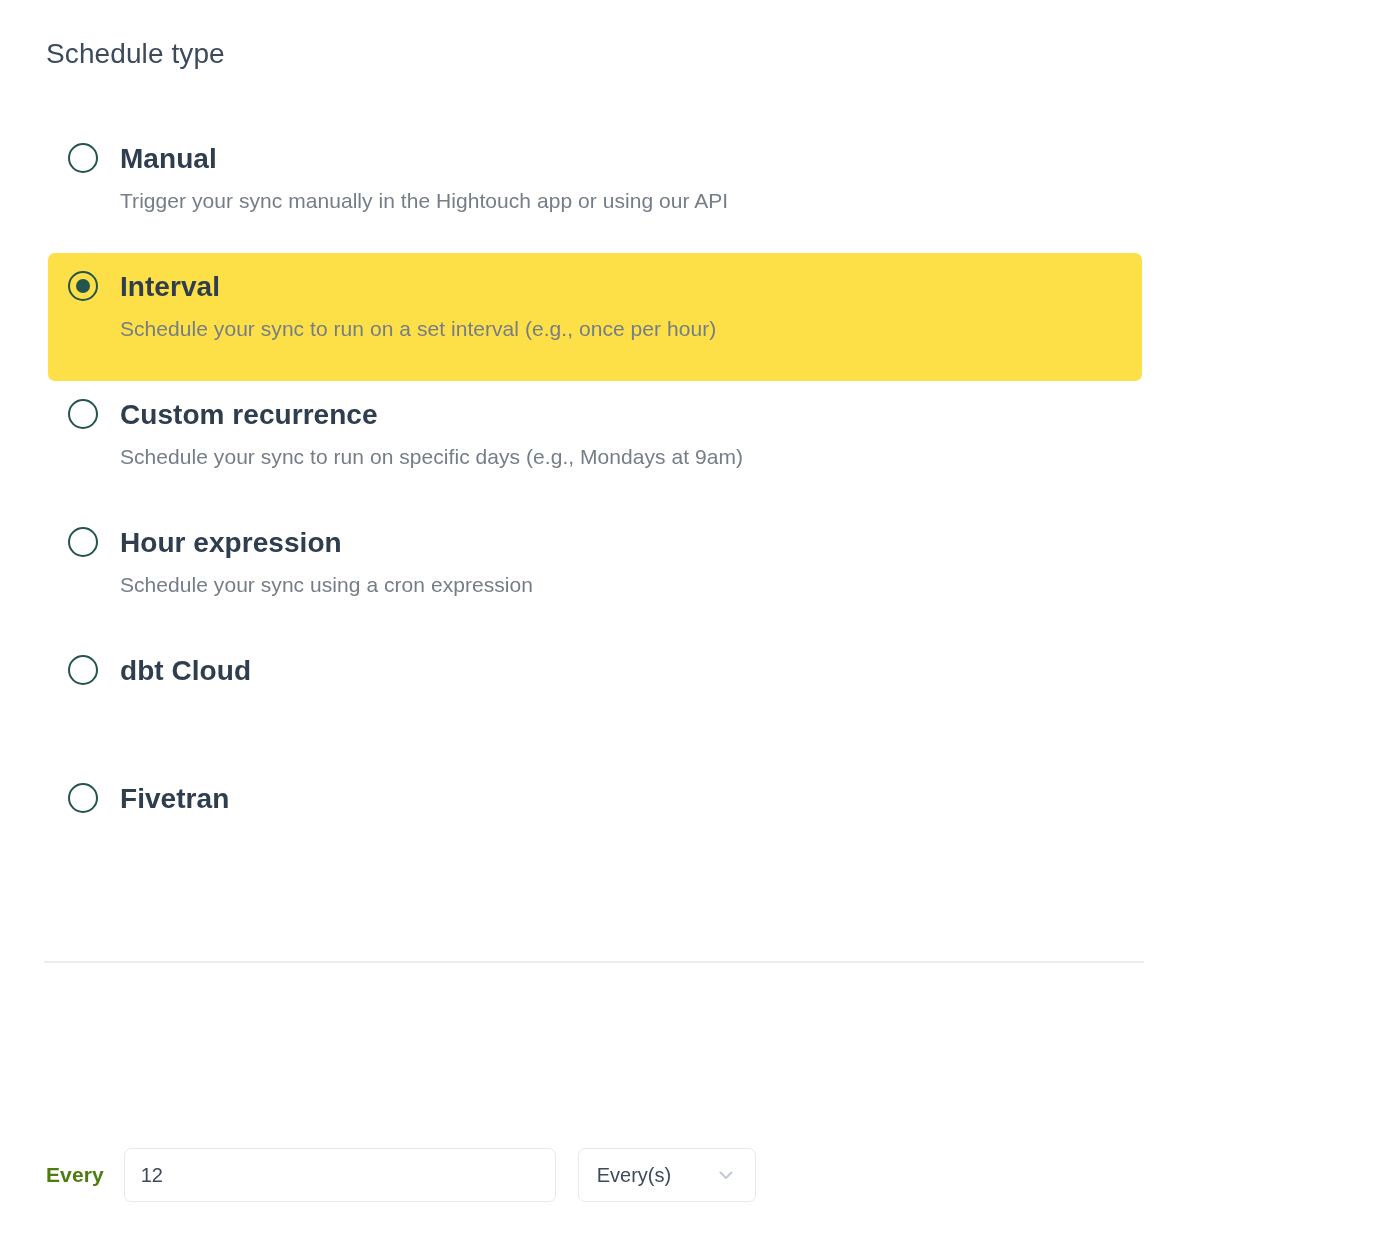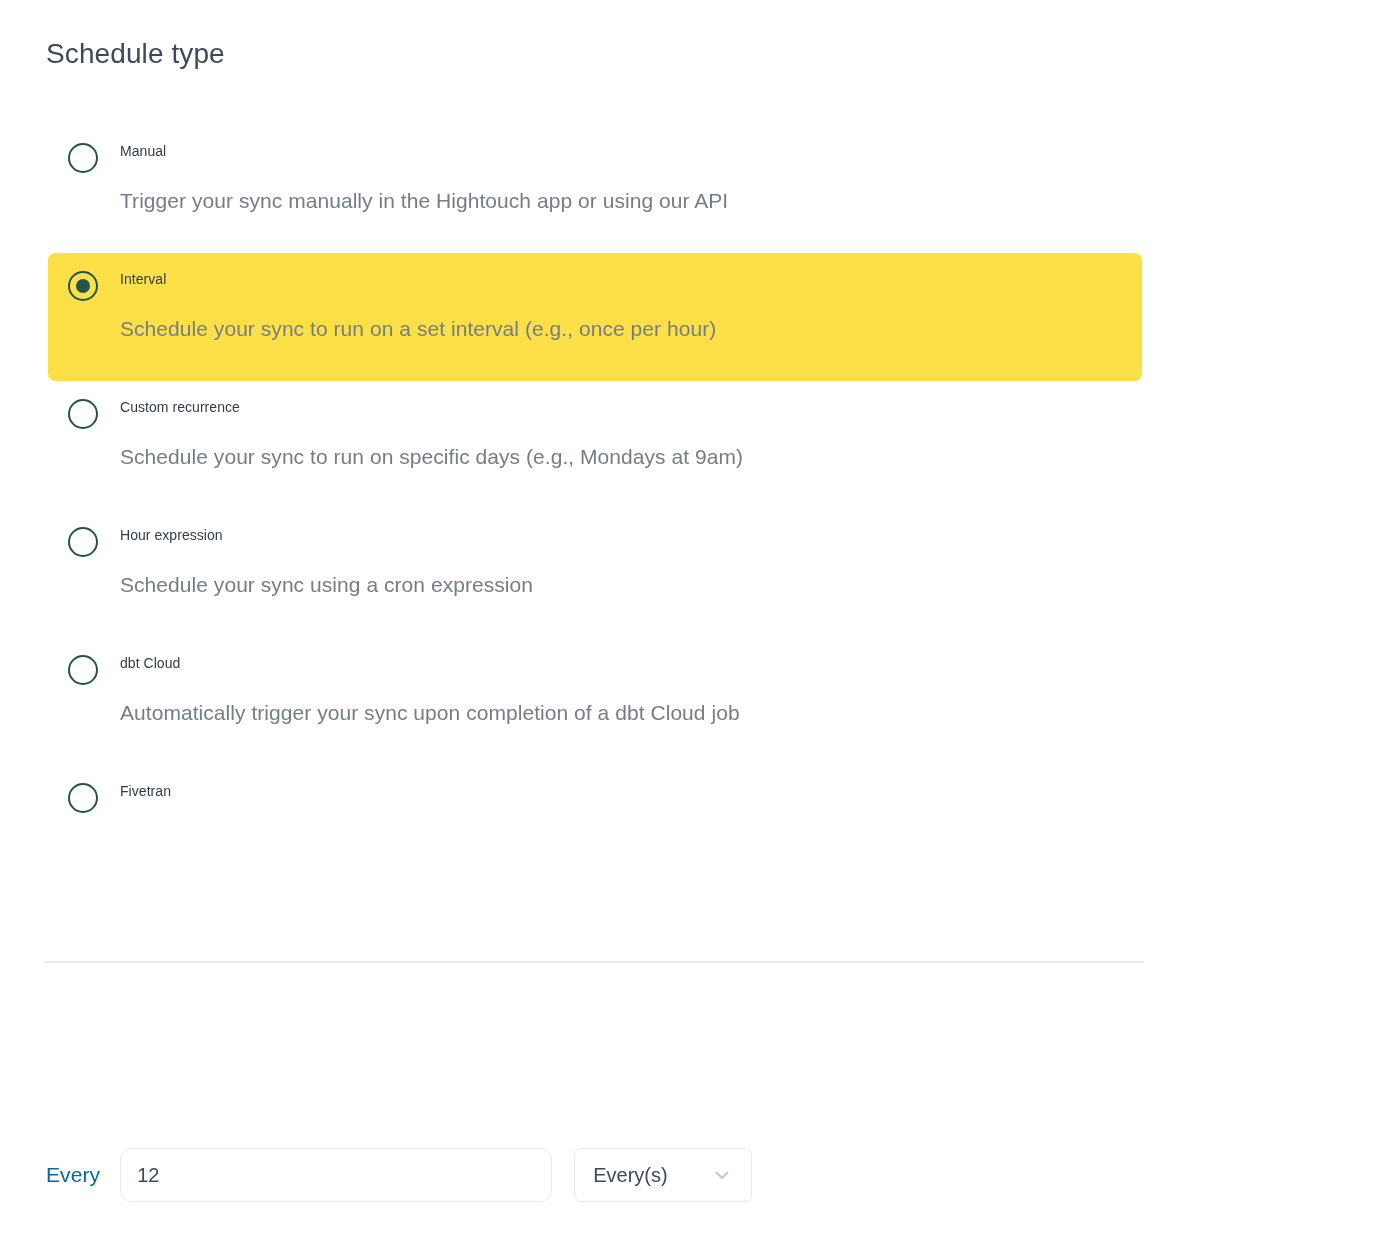--- a/index.html
+++ b/index.html
@@ -77,22 +77,22 @@
     margin-left: -7px;
     margin-top: -7px;
     border-radius: 50%;
     background: #24544f;
   }
 
   .option-label {
     position: absolute;
     left: 72px;
     top: 18px;
-    font-size: 14px;
-    font-weight: 400;
+    font-size: 28px;
+    font-weight: 700;
     color: #2f3e4e;
     letter-spacing: 0.05px;
     white-space: nowrap;
   }
 
   .option-desc {
     position: absolute;
     left: 72px;
     top: 64px;
     font-size: 21px;
@@ -117,32 +117,32 @@
     position: absolute;
     left: 46px;
     top: 1148px;
     height: 54px;
     display: flex;
     align-items: center;
   }
 
   .every-label {
     font-size: 21px;
-    font-weight: 400;
-    color: #0369a1;
+    font-weight: 700;
+    color: #4d7c0f;
     letter-spacing: 0.1px;
     margin-right: 20px;
     white-space: nowrap;
   }
 
   .number-input {
     width: 432px;
     height: 54px;
     border: 1.6px solid #e7e9ef;
-    border-radius: 12px;
+    border-radius: 7px;
     background: #ffffff;
     font-family: "Liberation Sans", sans-serif;
     font-size: 20px;
     color: #3c4a5c;
     padding: 0 16px;
     outline: none;
   }
   .number-input::placeholder { color: #a8aeb8; }
 
   .unit-select {
@@ -203,21 +203,20 @@
 
     <div class="option-row">
       <span class="radio"></span>
       <span class="option-label">Hour expression</span>
       <span class="option-desc">Schedule your sync using a cron expression</span>
     </div>
 
     <div class="option-row">
       <span class="radio"></span>
       <span class="option-label">dbt Cloud</span>
-      <span class="option-desc">Automatically trigger your sync upon completion of a dbt Cloud job</span>
     </div>
 
     <div class="option-row">
       <span class="radio"></span>
       <span class="option-label">Fivetran</span>
     </div>
 
   </div>
 
   <div class="divider"></div>

